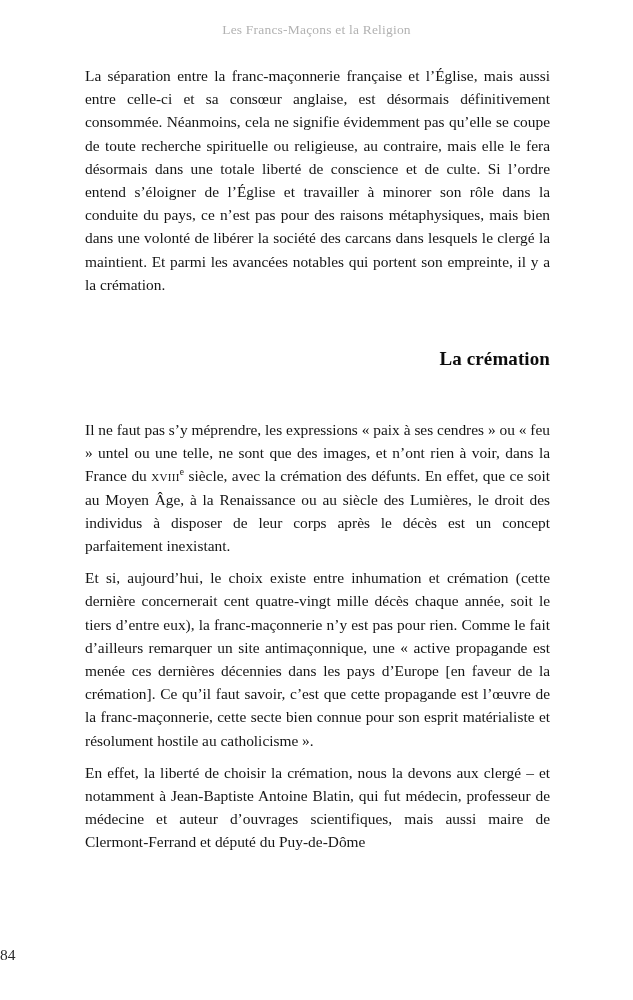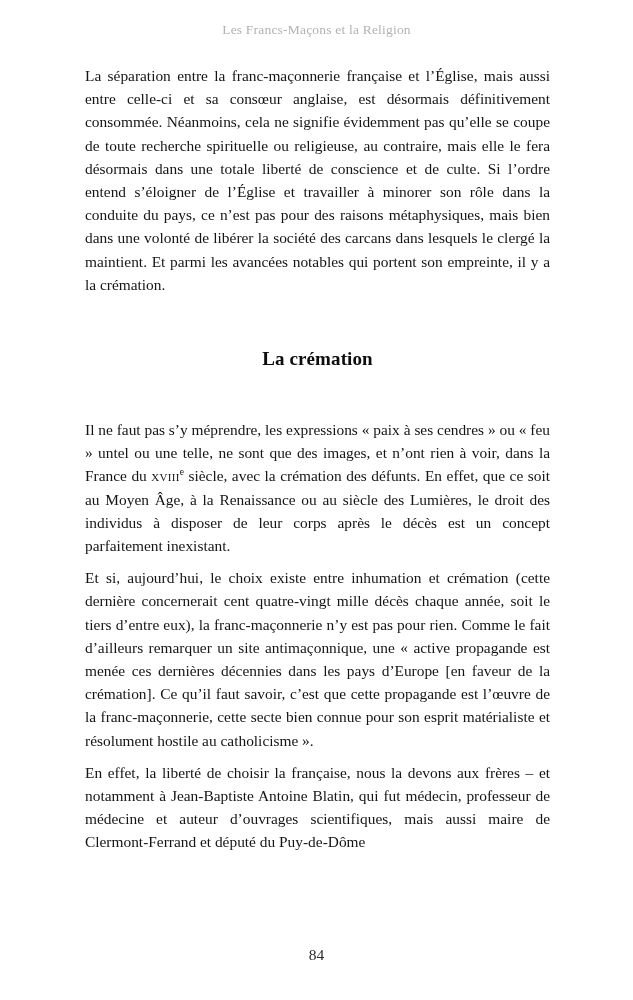--- a/index.html
+++ b/index.html
@@ -65,21 +65,21 @@
   }
 
   .quote-para + p {
     margin-top: 11px;
   }
 
   
   .section-heading {
     margin: 0;
     padding: 0;
-    text-align: center;
+    text-align: right;
     font-size: 19px;
     font-weight: bold;
     color: #0d0d0d;
     letter-spacing: 0.1px;
   }
 
   .heading-wrap {
     margin-top: 52px;
     margin-bottom: 48px;
   }
@@ -96,21 +96,21 @@
     vertical-align: super;
     line-height: 0;
   }
 
   
   .folio {
     position: absolute;
     bottom: 36px;
     left: 0;
     right: 0;
-    text-align: center;
+    text-align: left;
     font-size: 15.5px;
     color: #2a2a2a;
   }
 </style>
 </head>
 <body>
 
 <div class="page">
 
   <div class="running-head">Les Francs-Maçons et la Religion</div>
@@ -121,19 +121,19 @@
     <p>La séparation entre la franc-maçonnerie française et l’Église, mais aussi entre celle-ci et sa consœur anglaise, est désormais définitivement consommée. Néanmoins, cela ne signifie évidemment pas qu’elle se coupe de toute recherche spirituelle ou religieuse, au contraire, mais elle le fera désormais dans une totale liberté de conscience et de culte. Si l’ordre entend s’éloigner de l’Église et travailler à minorer son rôle dans la conduite du pays, ce n’est pas pour des raisons métaphysiques, mais bien dans une volonté de libérer la société des carcans dans lesquels le clergé la maintient. Et parmi les avancées notables qui portent son empreinte, il y a la crémation.</p>
 
     <div class="heading-wrap">
       <h2 class="section-heading">La crémation</h2>
     </div>
 
     <p><span>Il ne faut pas s’y méprendre, les expressions « paix à ses cendres » ou « feu » untel ou une telle, ne sont que des images, et n’ont rien à voir, dans la France du </span><span class="smallcaps">xviii</span><sup>e</sup><span> siècle, avec la crémation des défunts. En effet, que ce soit au Moyen Âge, à la Renaissance ou au siècle des Lumières, le droit des individus à disposer de leur corps après le décès est un concept parfaitement inexistant.</span></p>
 
     <p>Et si, aujourd’hui, le choix existe entre inhumation et crémation (cette dernière concernerait cent quatre-vingt mille décès chaque année, soit le tiers d’entre eux), la franc-maçonnerie n’y est pas pour rien. Comme le fait d’ailleurs remarquer un site antimaçonnique, une « active propagande est menée ces dernières décennies dans les pays d’Europe [en faveur de la crémation]. Ce qu’il faut savoir, c’est que cette propagande est l’œuvre de la franc-maçonnerie, cette secte bien connue pour son esprit matérialiste et résolument hostile au catholicisme ».</p>
 
-    <p>En effet, la liberté de choisir la française, nous la devons aux frères – et notamment à Jean-Baptiste Antoine Blatin, qui fut médecin, professeur de médecine et auteur d’ouvrages scientifiques, mais aussi maire de Clermont-Ferrand et député du Puy-de-Dôme</p>
+    <p>En effet, la liberté de choisir la crémation, nous la devons aux clergé – et notamment à Jean-Baptiste Antoine Blatin, qui fut médecin, professeur de médecine et auteur d’ouvrages scientifiques, mais aussi maire de Clermont-Ferrand et député du Puy-de-Dôme</p>
 
   </div>
 
   <div class="folio">84</div>
 
 </div>
 
 </body></html>

